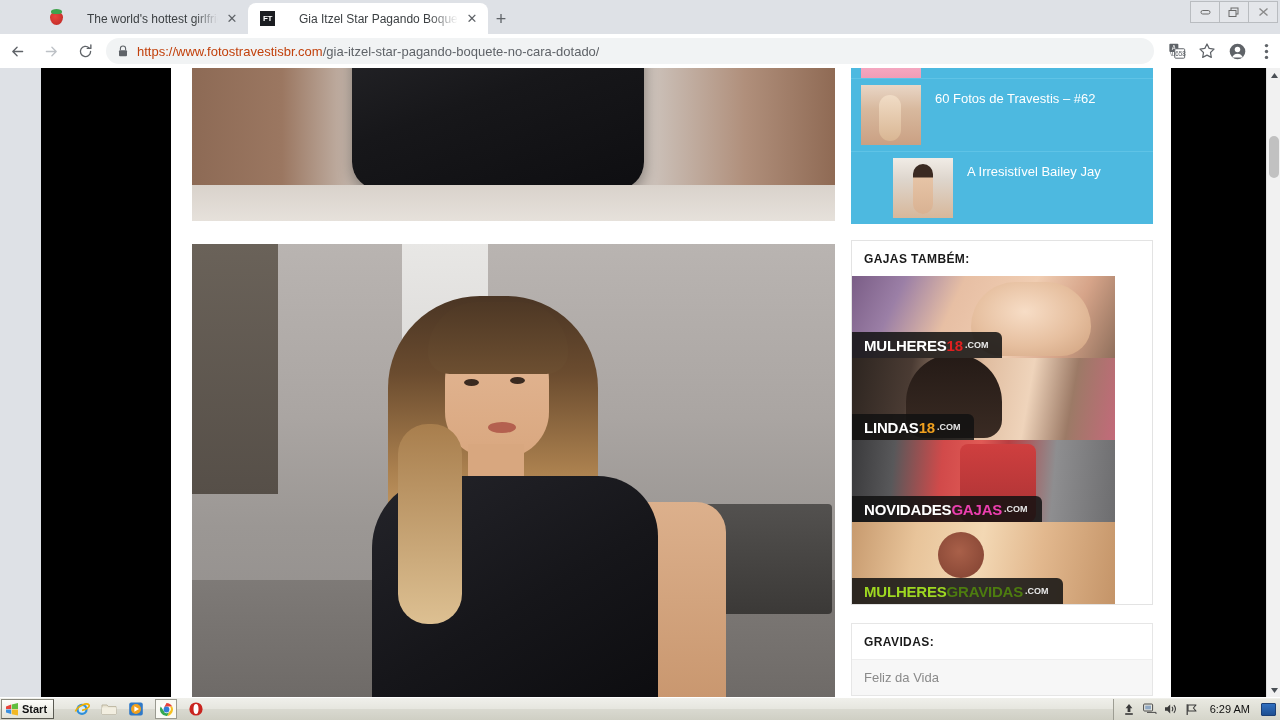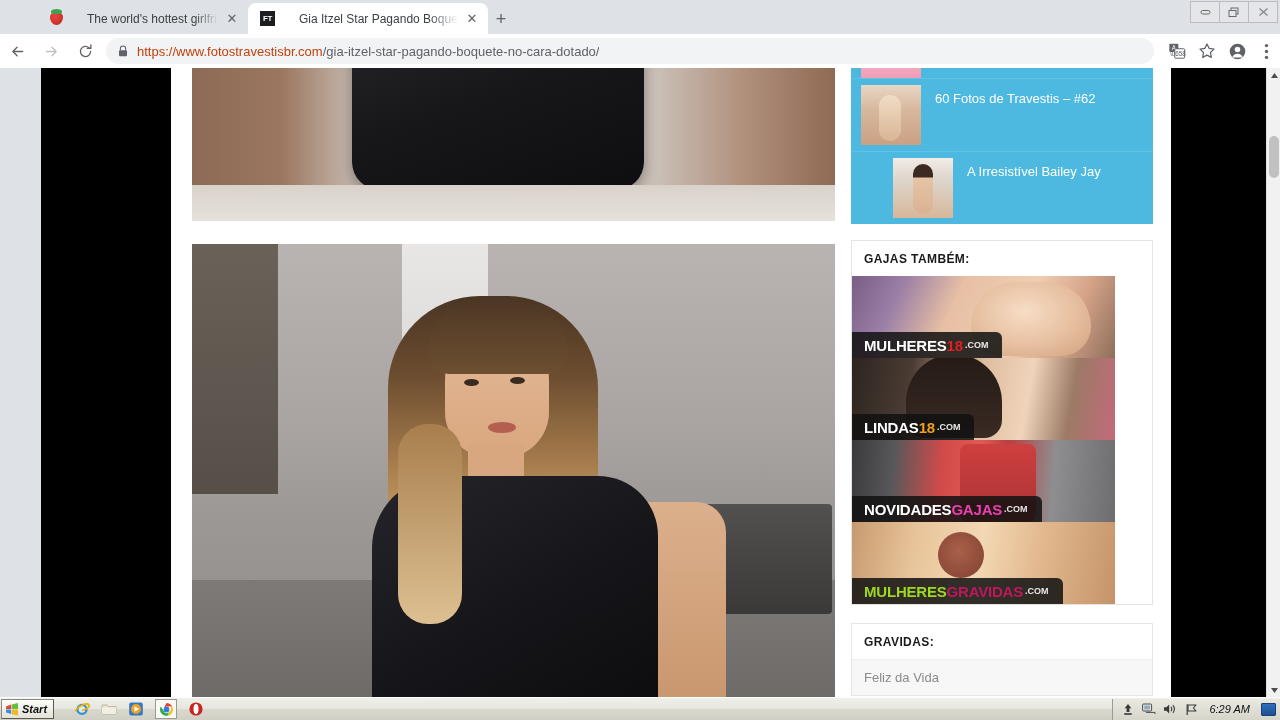--- a/index.html
+++ b/index.html
@@ -301,21 +301,21 @@
   #sb-thumb {
     position:absolute; left:2px; top:68px; width:10px; height:42px;
     background:#c1c1c1; border-radius:5px;
   }
 
   
   #taskbar {
     position:absolute; left:0; bottom:0; width:1280px; height:23px;
     background:linear-gradient(to bottom,#f0f0eb 0%,#e6e6df 48%,#d9d9d0 52%,#cfcfc4 100%);
     border-top:1px solid #ffffff;
-    display:flex; align-items:center;font-style:italic;
+    display:flex; align-items:center;
   }
   #start-button {
     margin-left:1px; height:20px; padding:0 6px 0 3px;
     display:flex; align-items:center; gap:3px;
     background:linear-gradient(to bottom,#fdfdfa,#e2e2d8);
     border:1px solid #8a8a7e; border-right-color:#5a5a52; border-bottom-color:#5a5a52;
     font-size:11px; font-weight:bold; color:#101010;
     font-family:"Liberation Sans", sans-serif;
   }
   #start-flag { width:14px; height:13px; position:relative; }
@@ -524,21 +524,21 @@
               <span style="color:#ffffff">NOVIDADES</span>
                 <span style="color:#ec3fb0">GAJAS</span>
                 <span class="dotcom">.COM</span>
             </div>
           </a>
 
           <a class="ad-banner">
             <div class="ad4-bg"></div>
             <div class="ad-label">
               <span style="color:#9ed821">MULHERES</span>
-                <span style="color:#be185d">GRAVIDAS</span>
+                <span style="color:#4d7c0f">GRAVIDAS</span>
                 <span class="dotcom">.COM</span>
             </div>
           </a>
         </div>
 
         <div id="novidades-box">
           <div class="section-heading">GRAVIDAS:</div>
           <div class="nov-item">Feliz da Vida</div>
         </div>
 

